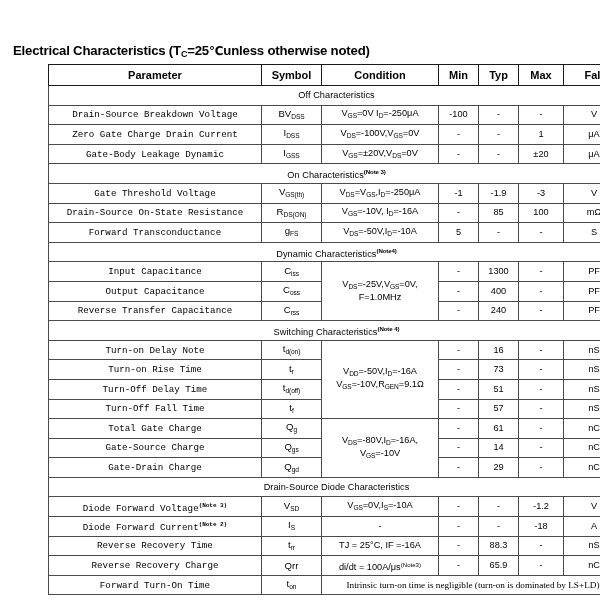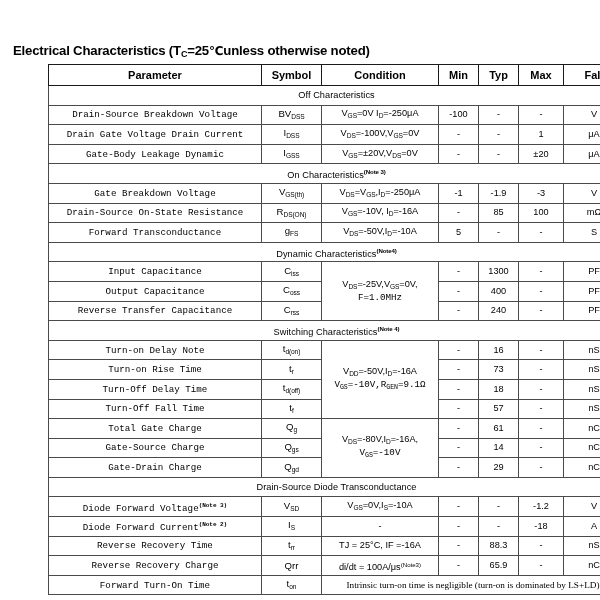--- a/index.html
+++ b/index.html
@@ -102,21 +102,21 @@
   }
   sup {
     font-size: 6.1px;
     vertical-align: 3px;
   }
   .sym { font-size: 9.6px; }
   .cond-multi {
     line-height: 14px;
     font-size: 9.2px;
   }
-  .cond-multi .l2 { display: block; font-family: Liberation Mono, monospace; }
+  .cond-multi .l2 { display: block; }
 </style>
 </head>
 <body>
 
 <div id="page">
 
   <div class="doc-title">
     <span>Electrical Characteristics (T</span><span class="sub">C</span><span>=25</span><span class="degc">℃</span><span>unless otherwise noted)</span>
   </div>
 
@@ -148,42 +148,42 @@
         <tr>
           <td class="param"><span>Drain-Source Breakdown Voltage</span></td>
           <td><span class="sym">BV<sub>DSS</sub></span></td>
           <td>V<sub>GS</sub>=0V I<sub>D</sub>=-250μA</td>
           <td>-100</td>
           <td>-</td>
           <td>-</td>
           <td>V</td>
         </tr>
         <tr>
-          <td class="param"><span>Drain Gate Voltage Drain Current</span></td>
+          <td class="param"><span>Zero Gate Charge Drain Current</span></td>
           <td><span class="sym">I<sub>DSS</sub></span></td>
           <td>V<sub>DS</sub>=-100V,V<sub>GS</sub>=0V</td>
           <td>-</td>
           <td>-</td>
           <td>1</td>
           <td>μA</td>
         </tr>
         <tr>
           <td class="param"><span>Gate-Body Leakage Dynamic</span></td>
           <td><span class="sym">I<sub>GSS</sub></span></td>
           <td>V<sub>GS</sub>=±20V,V<sub>DS</sub>=0V</td>
           <td>-</td>
           <td>-</td>
           <td>±20</td>
           <td>μA</td>
         </tr>
         <tr>
           <td class="section" colspan="7"><span>On Characteristics</span><span class="note">(Note 3)</span></td>
         </tr>
         <tr>
-          <td class="param"><span>Gate Breakdown Voltage</span></td>
+          <td class="param"><span>Gate Threshold Voltage</span></td>
           <td><span class="sym">V<sub>GS(th)</sub></span></td>
           <td>V<sub>DS</sub>=V<sub>GS</sub>,I<sub>D</sub>=-250μA</td>
           <td>-1</td>
           <td>-1.9</td>
           <td>-3</td>
           <td>V</td>
         </tr>
         <tr>
           <td class="param"><span>Drain-Source On-State Resistance</span></td>
           <td><span class="sym">R<sub>DS(ON)</sub></span></td>
@@ -247,21 +247,21 @@
           <td><span class="sym">t<sub>r</sub></span></td>
           <td>-</td>
           <td>73</td>
           <td>-</td>
           <td>nS</td>
         </tr>
         <tr>
           <td class="param"><span>Turn-Off Delay Time</span></td>
           <td><span class="sym">t<sub>d(off)</sub></span></td>
           <td>-</td>
-          <td>18</td>
+          <td>51</td>
           <td>-</td>
           <td>nS</td>
         </tr>
         <tr>
           <td class="param"><span>Turn-Off Fall Time</span></td>
           <td><span class="sym">t<sub>f</sub></span></td>
           <td>-</td>
           <td>57</td>
           <td>-</td>
           <td>nS</td>
@@ -285,21 +285,21 @@
         </tr>
         <tr>
           <td class="param"><span>Gate-Drain Charge</span></td>
           <td><span class="sym">Q<sub>gd</sub></span></td>
           <td>-</td>
           <td>29</td>
           <td>-</td>
           <td>nC</td>
         </tr>
         <tr>
-          <td class="section" colspan="7"><span>Drain-Source Diode Transconductance</span></td>
+          <td class="section" colspan="7"><span>Drain-Source Diode Characteristics</span></td>
         </tr>
         <tr>
           <td class="param"><span>Diode Forward Voltage</span><span class="note">(Note 3)</span></td>
           <td><span class="sym">V<sub>SD</sub></span></td>
           <td>V<sub>GS</sub>=0V,I<sub>S</sub>=-10A</td>
           <td>-</td>
           <td>-</td>
           <td>-1.2</td>
           <td>V</td>
         </tr>

